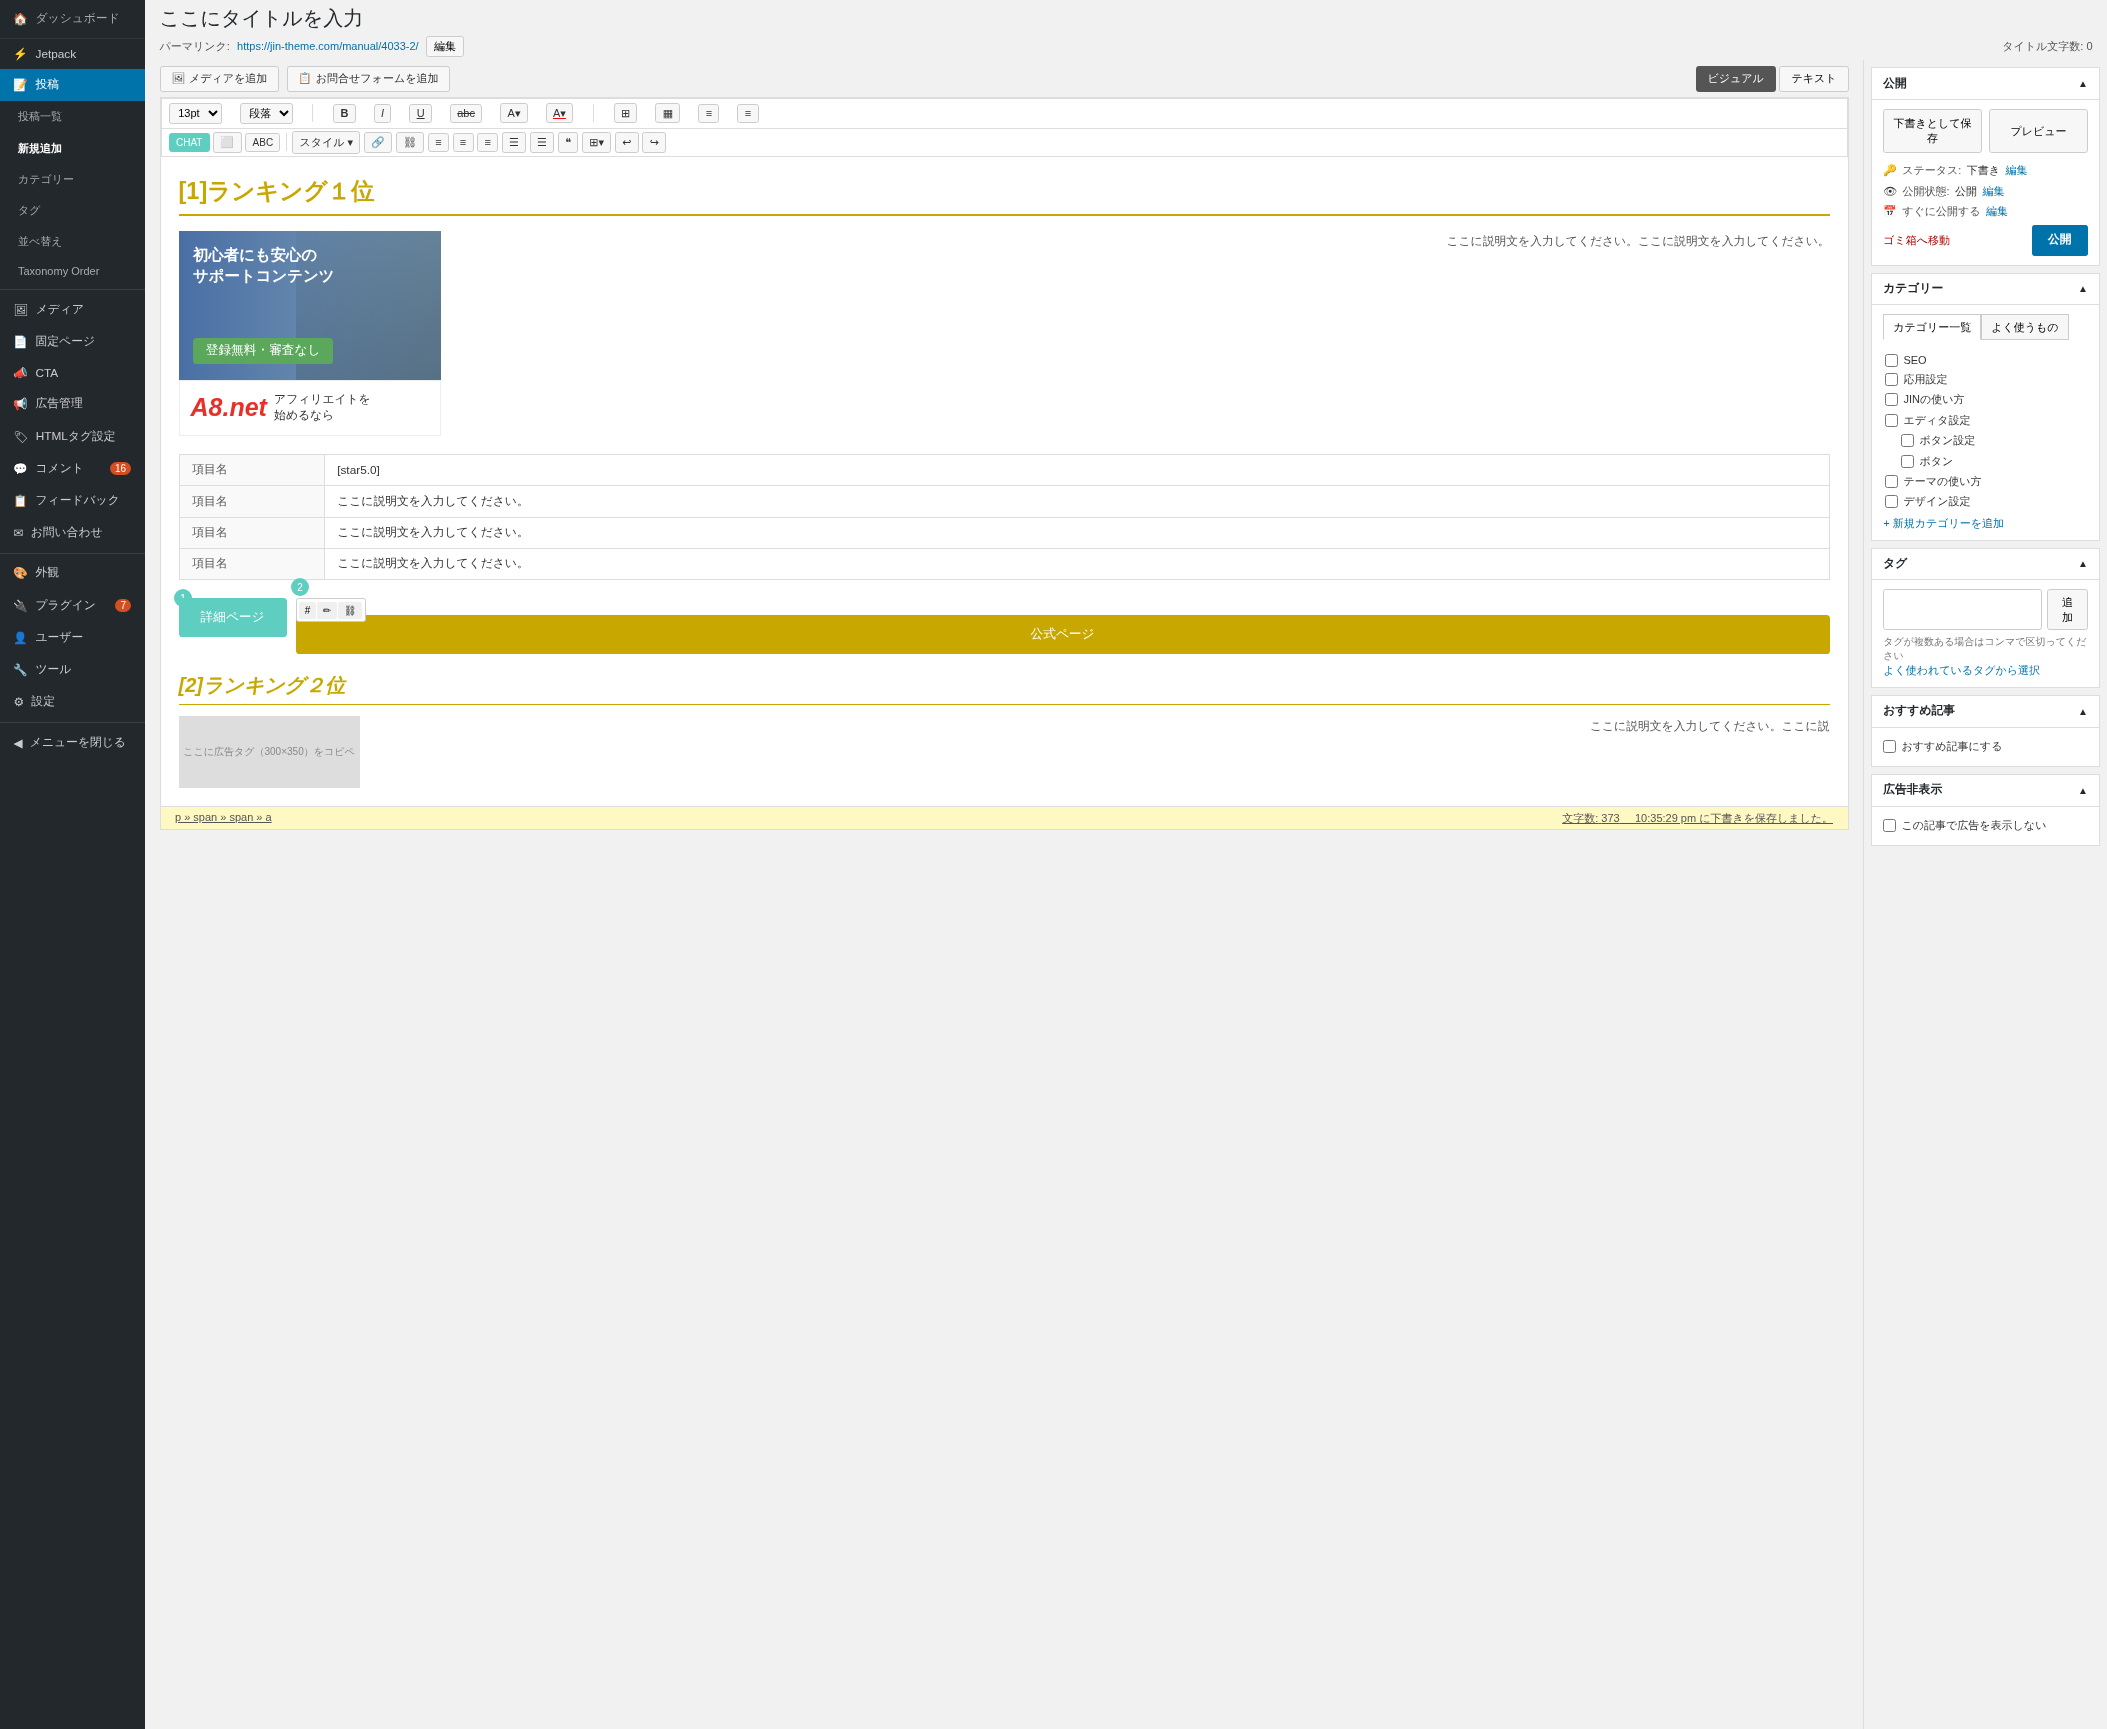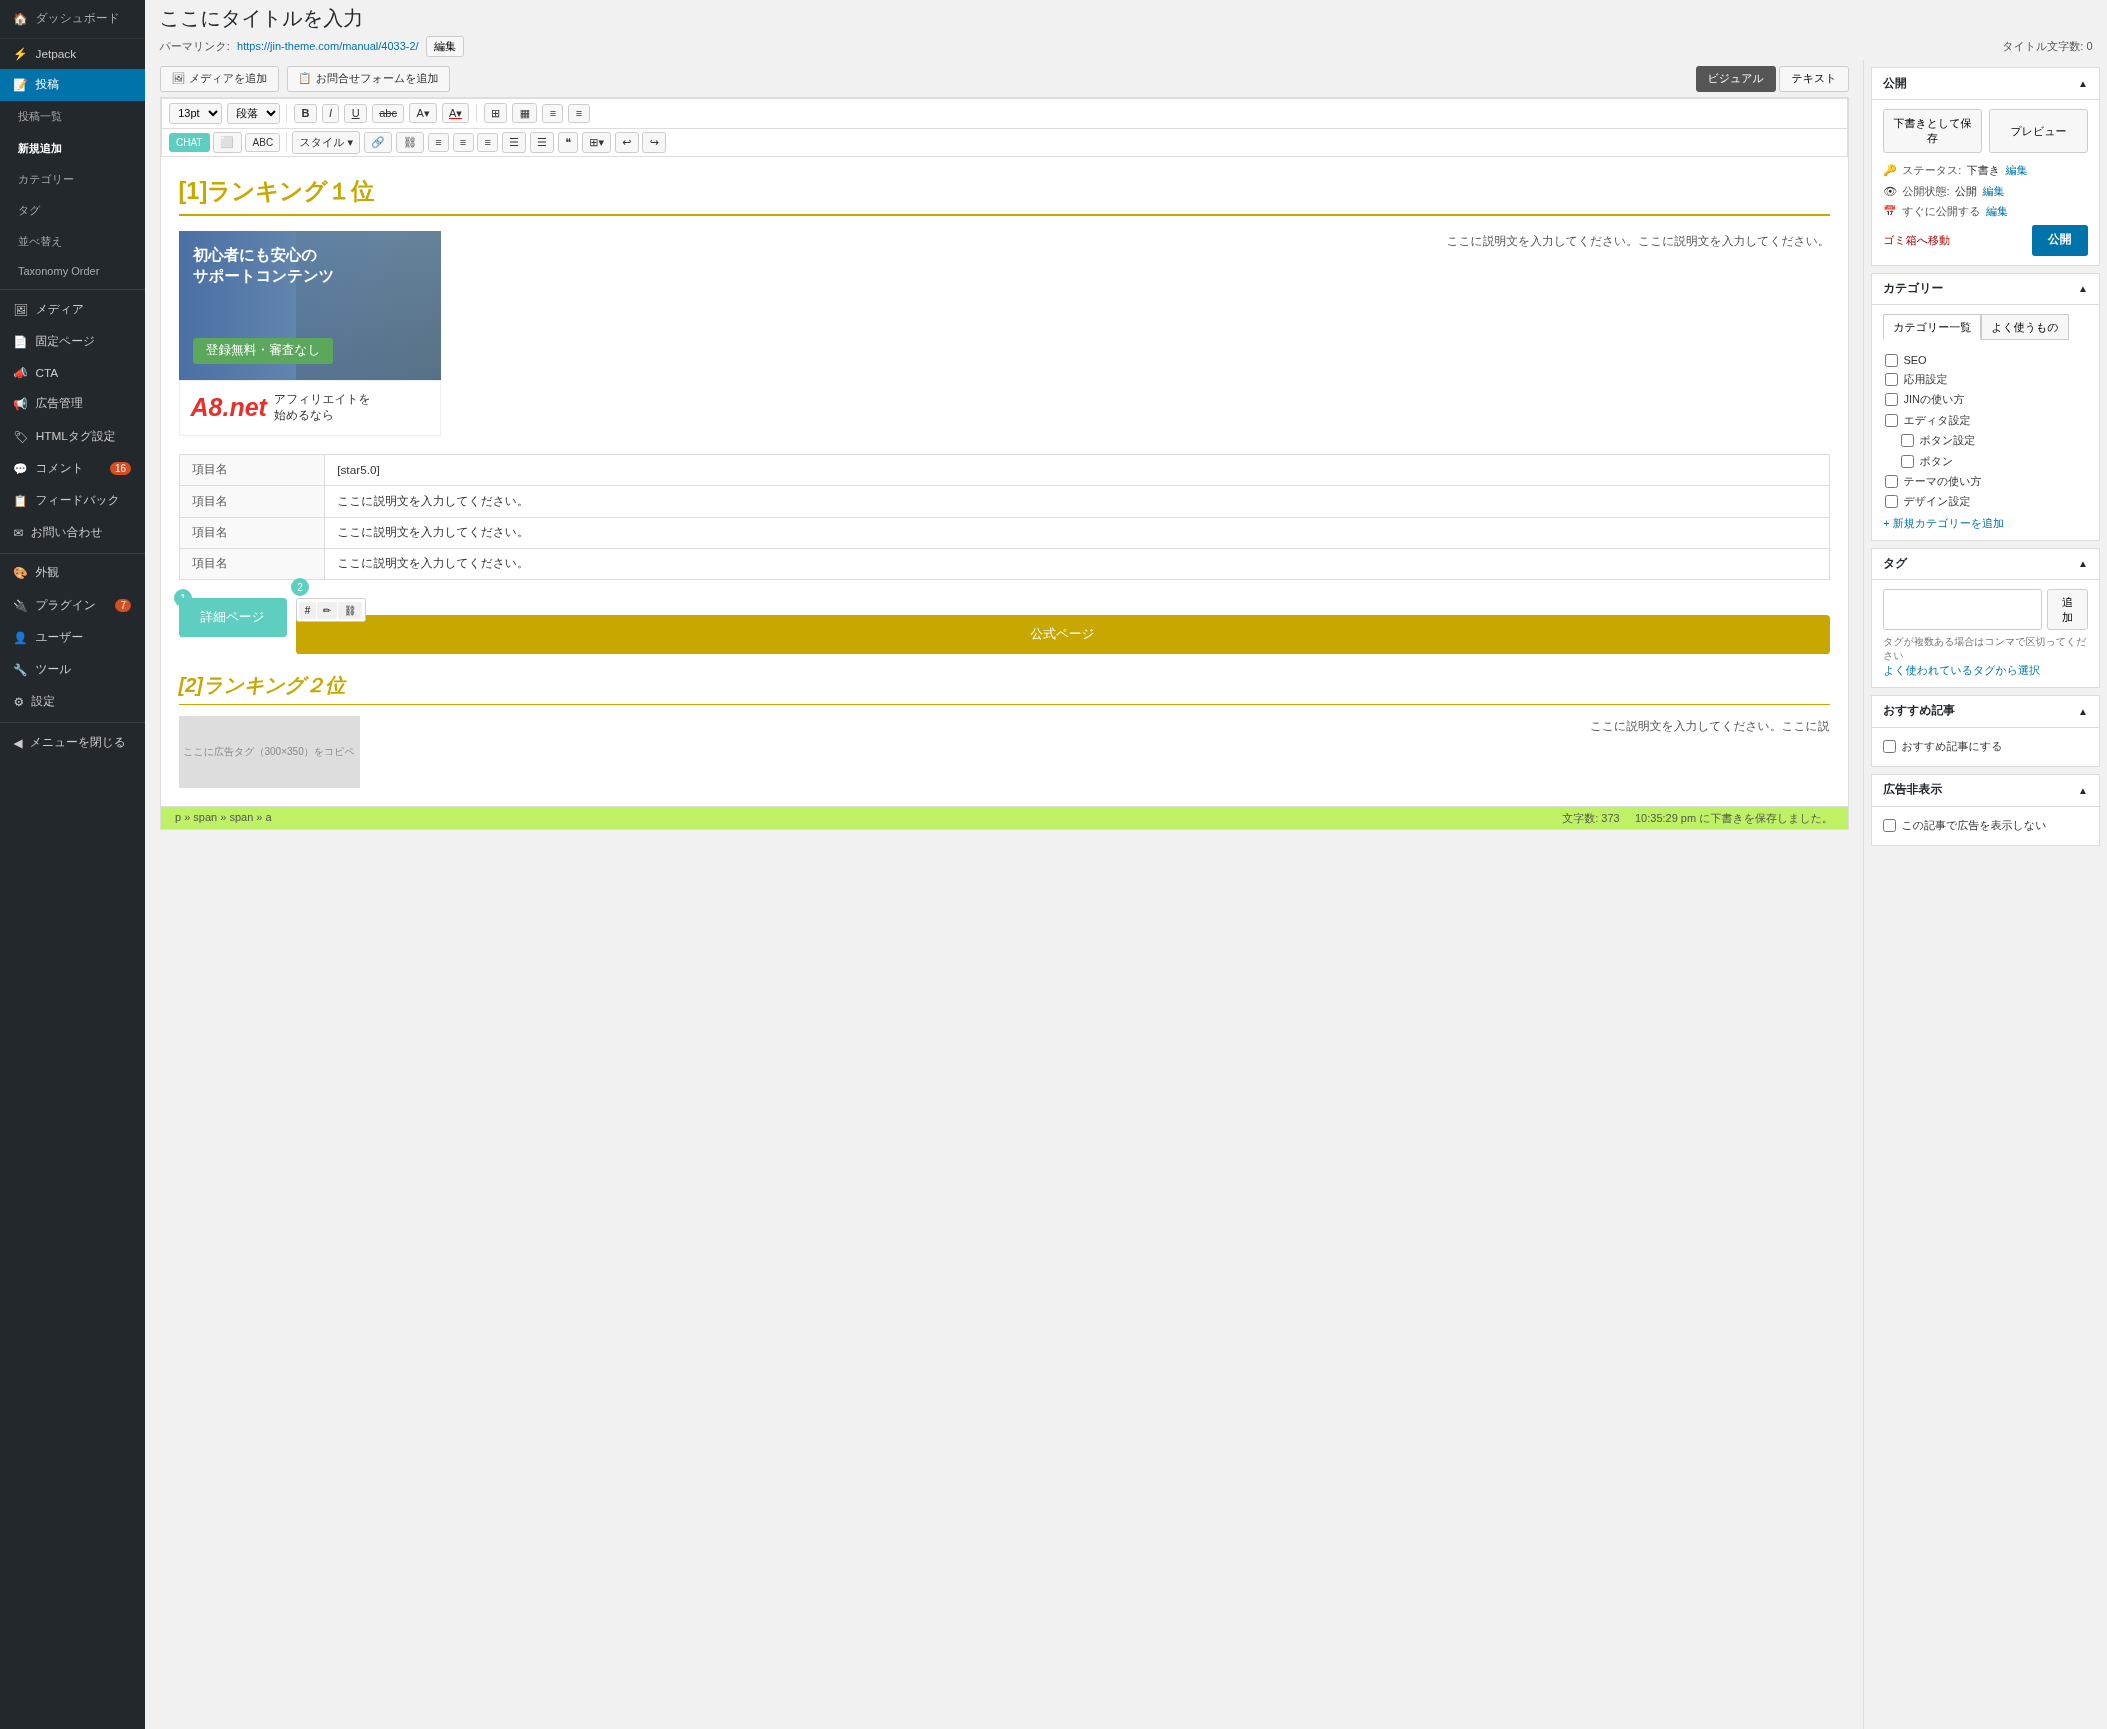--- a/index.html
+++ b/index.html
@@ -80,21 +80,21 @@
       background: #f1f1f1;
     }
 
     
     .editor-toolbar {
       background: #fff;
       border: 0.9px solid #ddd;
       padding: 3.6px 7.2px;
       display: flex;
       align-items: center;
-      gap: 5px;
+      gap: 18px;
       flex-wrap: wrap;
       margin-bottom: 0;
     }
     .toolbar-btn {
       border: 0.9px solid #ccc;
       background: #f7f7f7;
       border-radius: 2.7px;
       padding: 2.7px 6.3px;
       cursor: pointer;
       font-size: 11px;
@@ -617,21 +617,21 @@
               <span>ここに広告タグ（300×350）をコピペ</span>
             </div>
             <div class="content-desc">
               <span>ここに説明文を入力してください。ここに説</span>
             </div>
           </div>
 
         </div>
       </div>
 
-      <div id="statusbar" style="margin:0 14.5px 0 14.5px;background:#bef264;border:0.9px solid #ddd;border-top:none;">
+      <div id="statusbar" style="margin:0 14.5px 0 14.5px;background:#fef9c3;border:0.9px solid #ddd;border-top:none;text-decoration:underline;">
         <span>p » span » span » a</span>
         <span>
           <span>文字数:</span>
           <span>373</span>
           &nbsp;&nbsp;&nbsp;
           <span>10:35:29 pm に下書きを保存しました。</span>
         </span>
       </div>
 
     </div>

